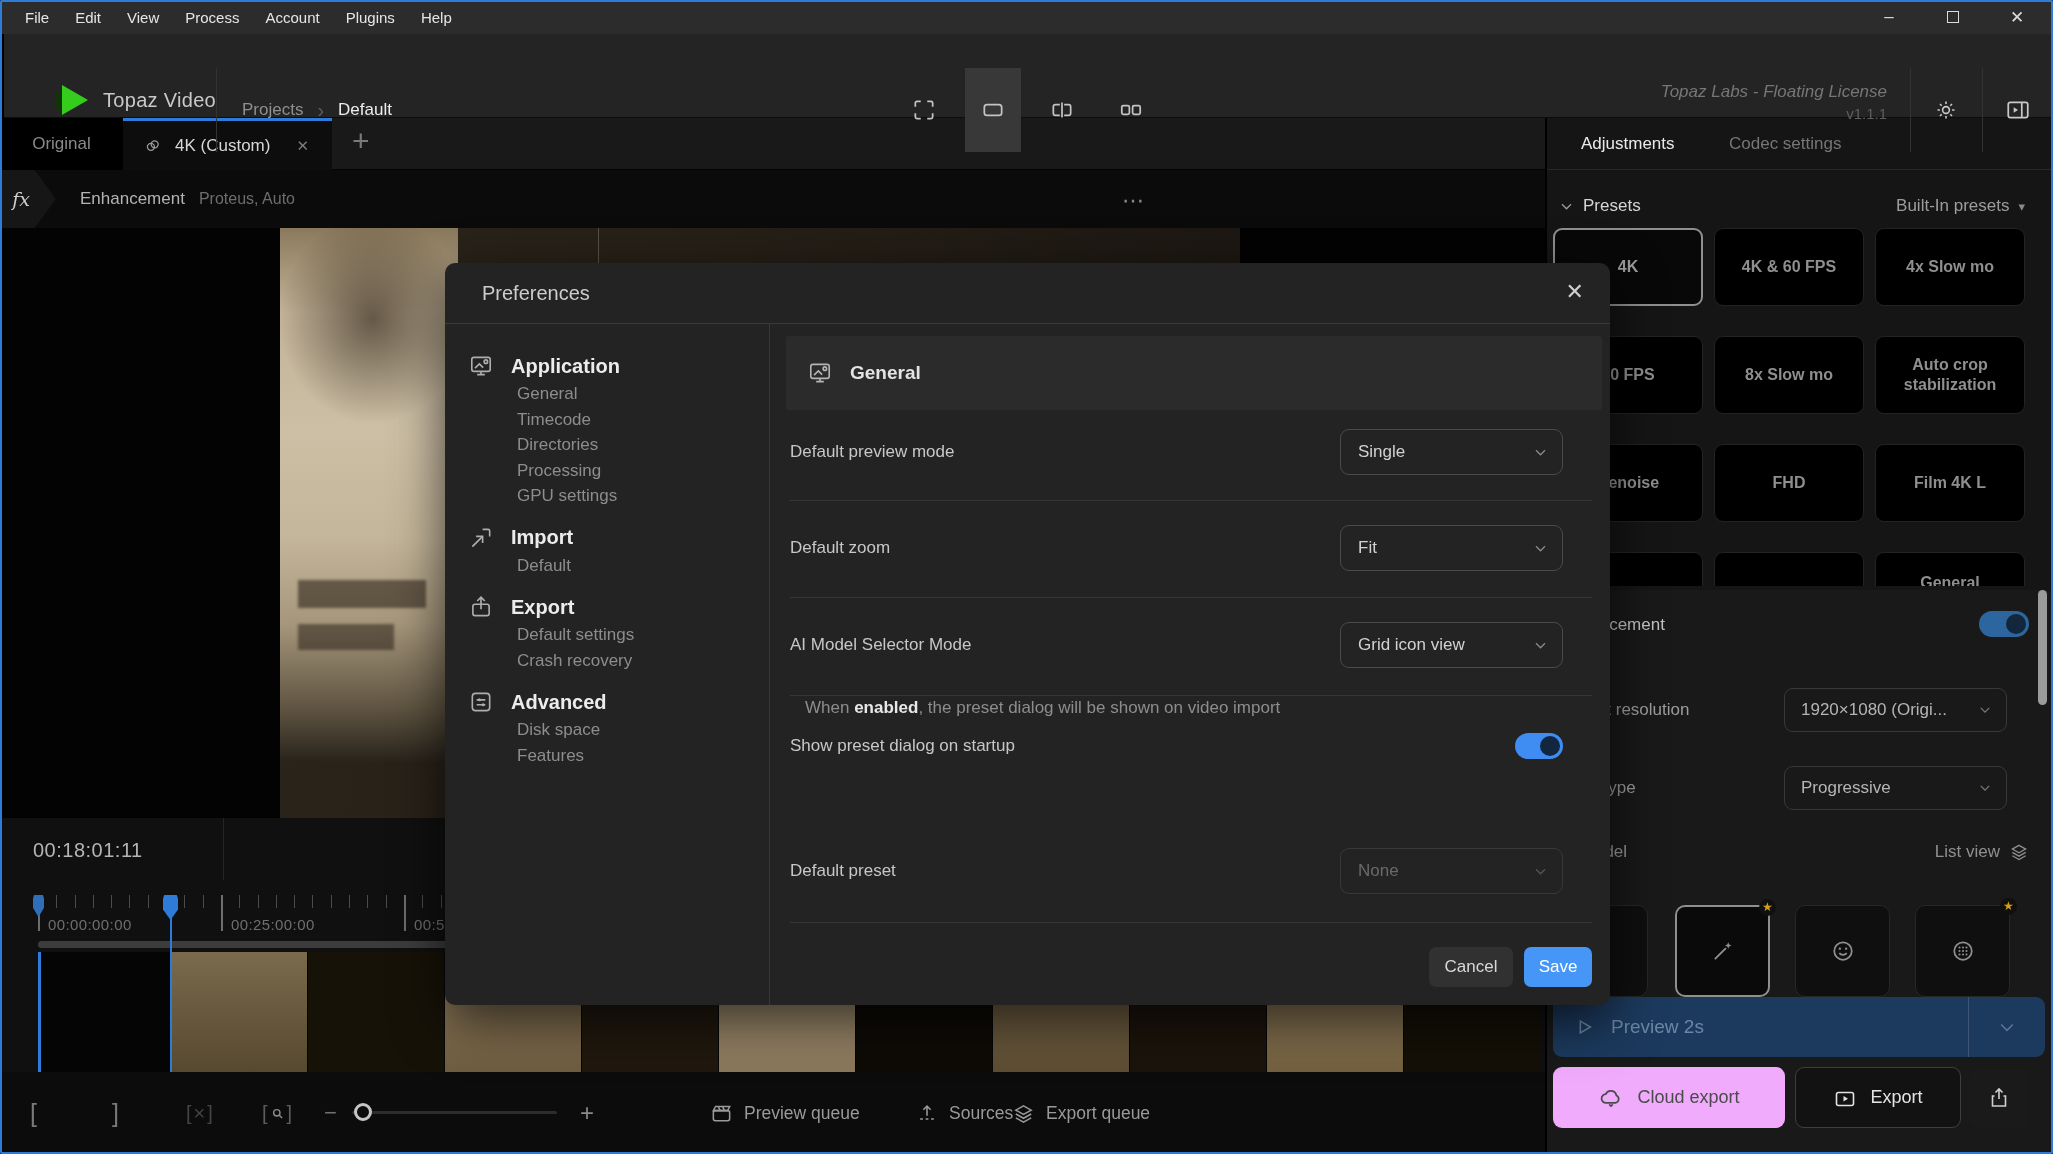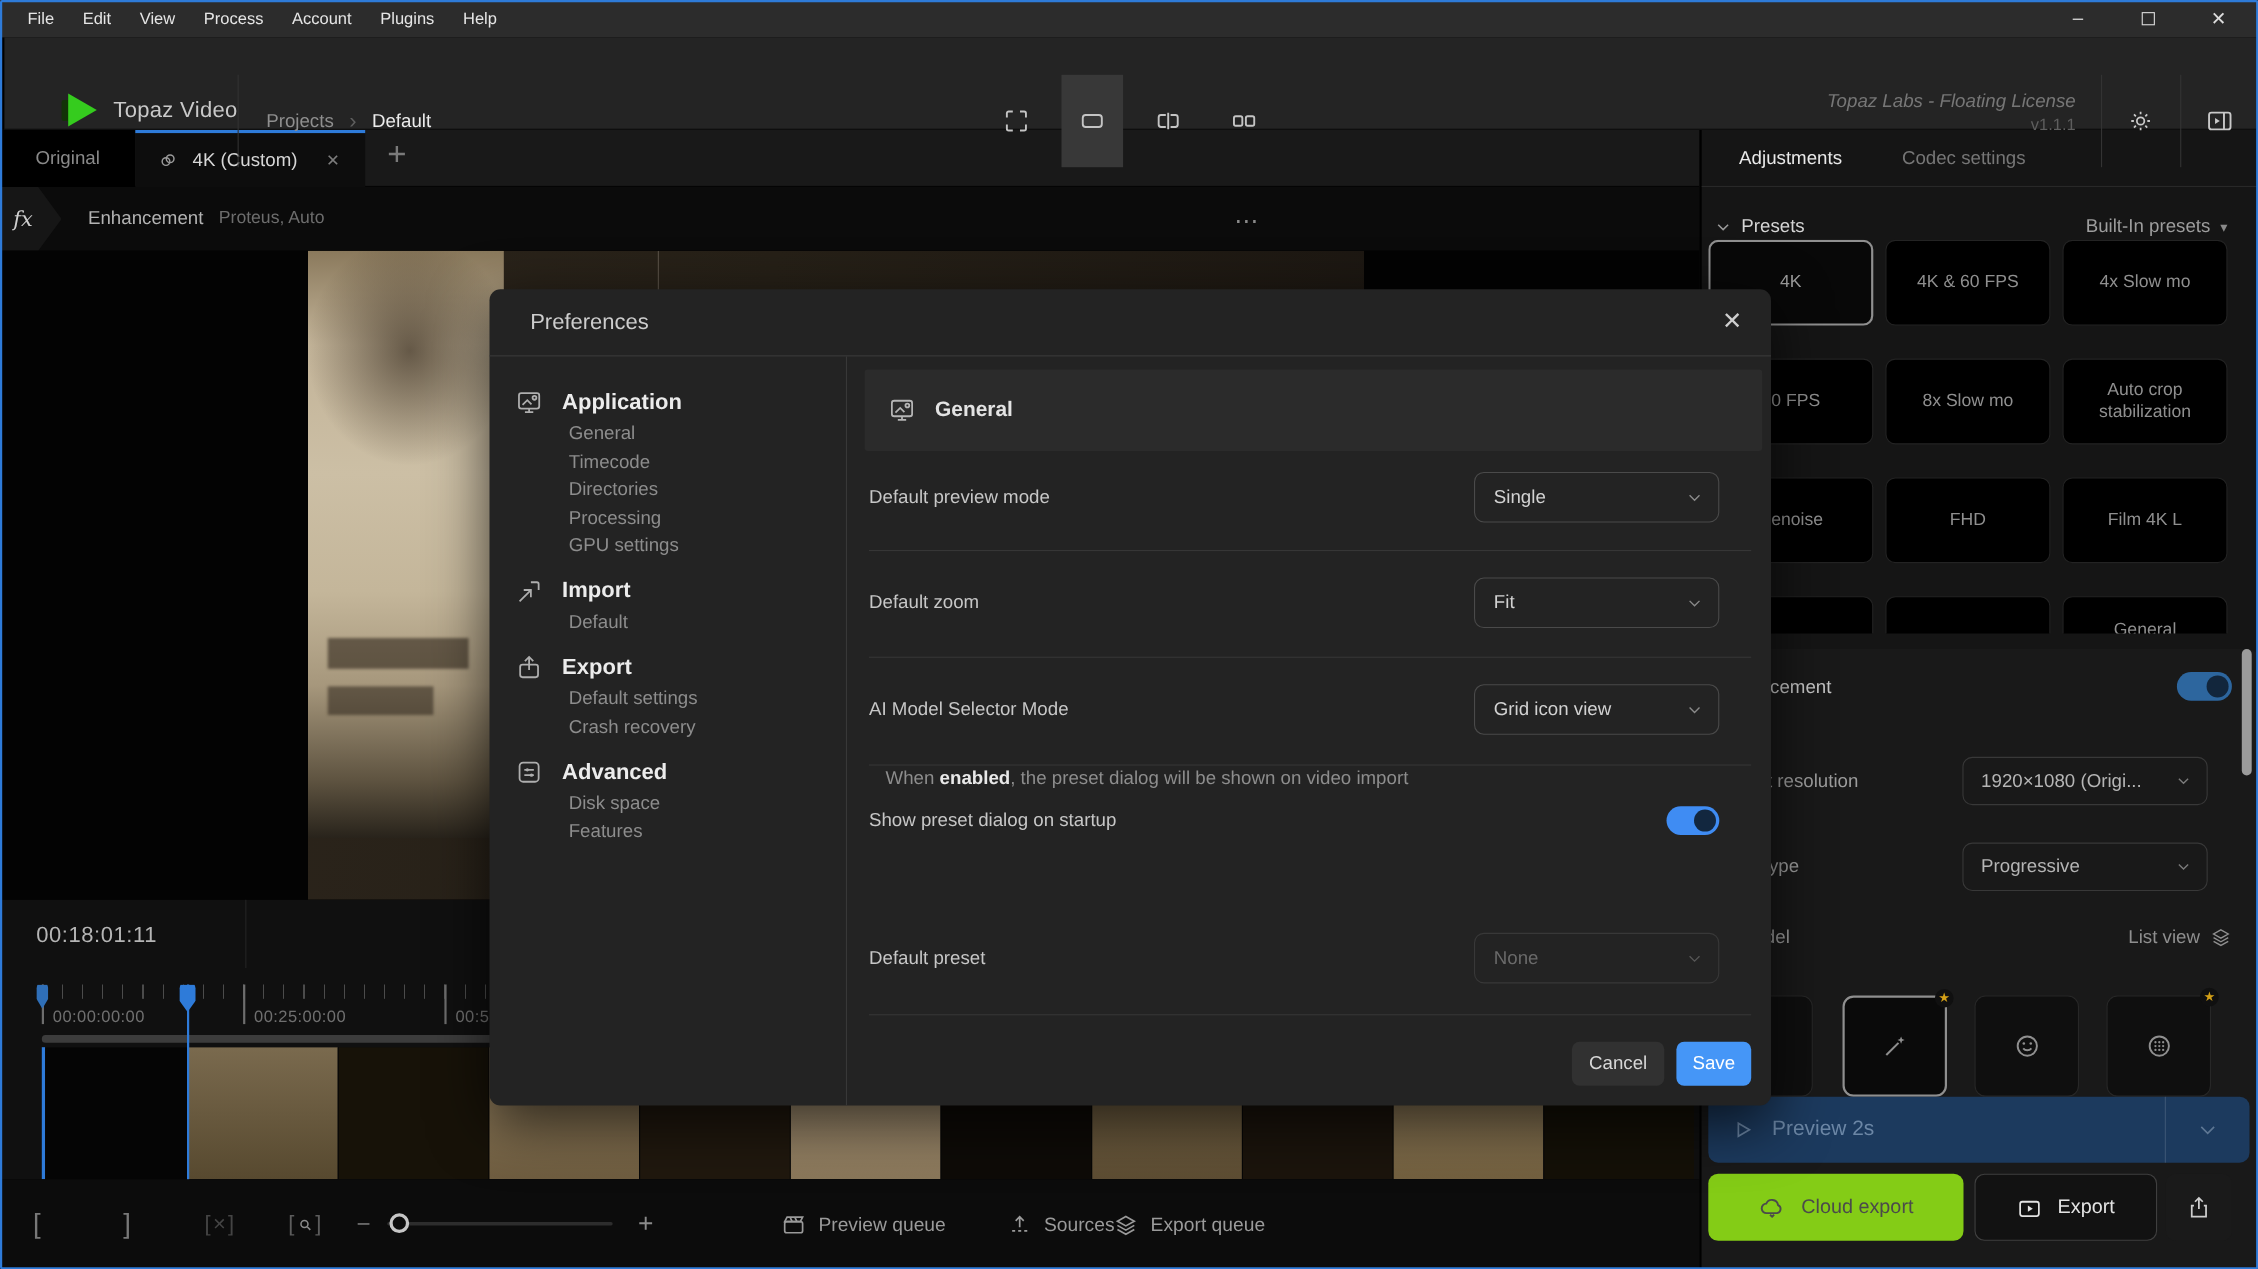--- a/index.html
+++ b/index.html
@@ -122,21 +122,21 @@
     border-left:2px solid #000; }
   .sb-tabs { position:absolute; left:0; top:0; width:100%; height:52px; border-bottom:1px solid #282828; }
   .sb-tab-a { position:absolute; left:34px; top:16px; font-size:17px; color:#e9e9e9; }
   .sb-tab-b { position:absolute; left:182px; top:16px; font-size:17px; color:#767676; }
   .presets-row { position:absolute; left:0; top:72px; width:100%; height:36px; }
   .presets-chev { position:absolute; left:12px; top:9px; color:#9a9a9a; }
   .presets-title { position:absolute; left:36px; top:6px; font-size:17px; color:#d6d6d6; }
   .presets-src { position:absolute; right:28px; top:6px; display:flex; align-items:center; gap:9px;
     font-size:17px; color:#9d9d9d; }
   .presets-src .dd-glyph { font-size:13px; color:#8a8a8a; }
-  .grid { position:absolute; left:6px; top:100px; width:478px; height:358px; overflow:hidden; }
+  .grid { position:absolute; left:6px; top:110px; width:478px; height:358px; overflow:hidden;font-weight:bold; }
   .ptile { position:absolute; width:150px; height:78px; background:#000000; border:1px solid #232323;
     border-radius:9px; display:flex; align-items:center; justify-content:center; text-align:center;
     color:#8f8f8f; font-size:16px; line-height:1.25; padding:0 10px; }
   .ptile.selected { border:2px solid #8f8f8f; background:#080808; color:#9d9d9d; }
   .ptile.r4 { align-items:flex-start; padding-top:20px; }
   .enh-panel { position:absolute; left:0; top:472px; width:508px; height:564px; background:#191919;
     border-radius:12px 12px 0 0; }
   .enh-label { position:absolute; left:13px; top:25px; font-size:17px; color:#c4c4c4; }
   .toggle-dim { position:absolute; right:26px; top:21px; width:50px; height:26px; border-radius:13px;
     background:#2d669e; }
@@ -153,21 +153,21 @@
   .star-badge { position:absolute; top:-8px; right:-8px; width:17px; height:17px; border-radius:50%;
     background:#101010; color:var(--star); font-size:12px; line-height:17px; text-align:center; }
   .preview-bar { position:absolute; left:6px; top:407px; width:492px; height:60px; background:var(--preview);
     border-radius:9px; display:flex; align-items:center; }
   .preview-bar .pv-icon { margin-left:20px; color:#6c87a6; }
   .preview-bar .pv-label { margin-left:16px; font-size:19px; color:#6c87a6; }
   .pv-chev { position:absolute; right:0; top:0; width:77px; height:60px; border-left:1px solid rgba(255,255,255,.14);
     display:flex; align-items:center; justify-content:center; color:#5d7693; }
   .export-row-btn { position:absolute; top:477px; height:61px; border-radius:9px; display:flex;
     align-items:center; justify-content:center; gap:13px; font-size:18px; }
-  .btn-cloud { left:6px; width:232px; background:#84cc16; color:#4b4b4b; }
+  .btn-cloud { left:6px; width:232px; background:#f0abfc; color:#4b4b4b; }
   .btn-export { left:248px; width:166px; background:#121212; border:1px solid #3f3f3f; color:#e3e3e3; }
   .btn-share { left:422px; width:60px; background:#1a1a1a; color:#cfcfcf; }
   .sb-scroll { position:absolute; left:491px; top:472px; width:9px; height:115px; background:#9b9b9b;
     border-radius:5px; z-index:5; }
 
   
   .dialog { position:absolute; left:445px; top:263px; width:1165px; height:742px; background:#232323;
     border-radius:10px; box-shadow:0 16px 52px rgba(0,0,0,.68); z-index:40; }
   .dlg-header { position:absolute; left:0; top:0; width:100%; height:61px; border-bottom:1px solid #3a3a3a; }
   .dlg-title { position:absolute; left:37px; top:19px; font-size:20px; color:#cdcdcd; }

